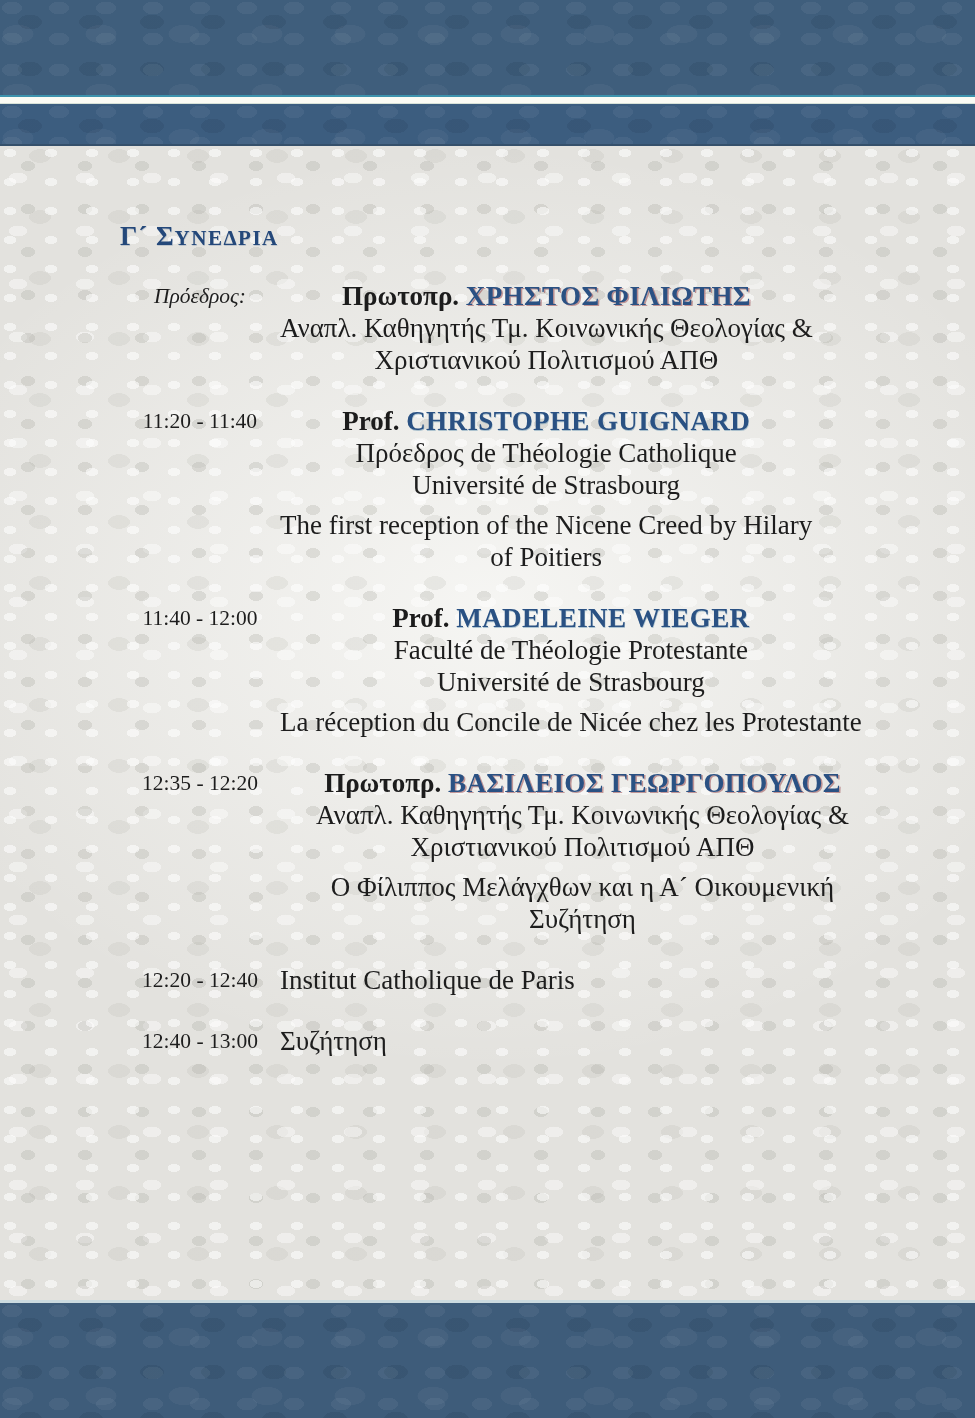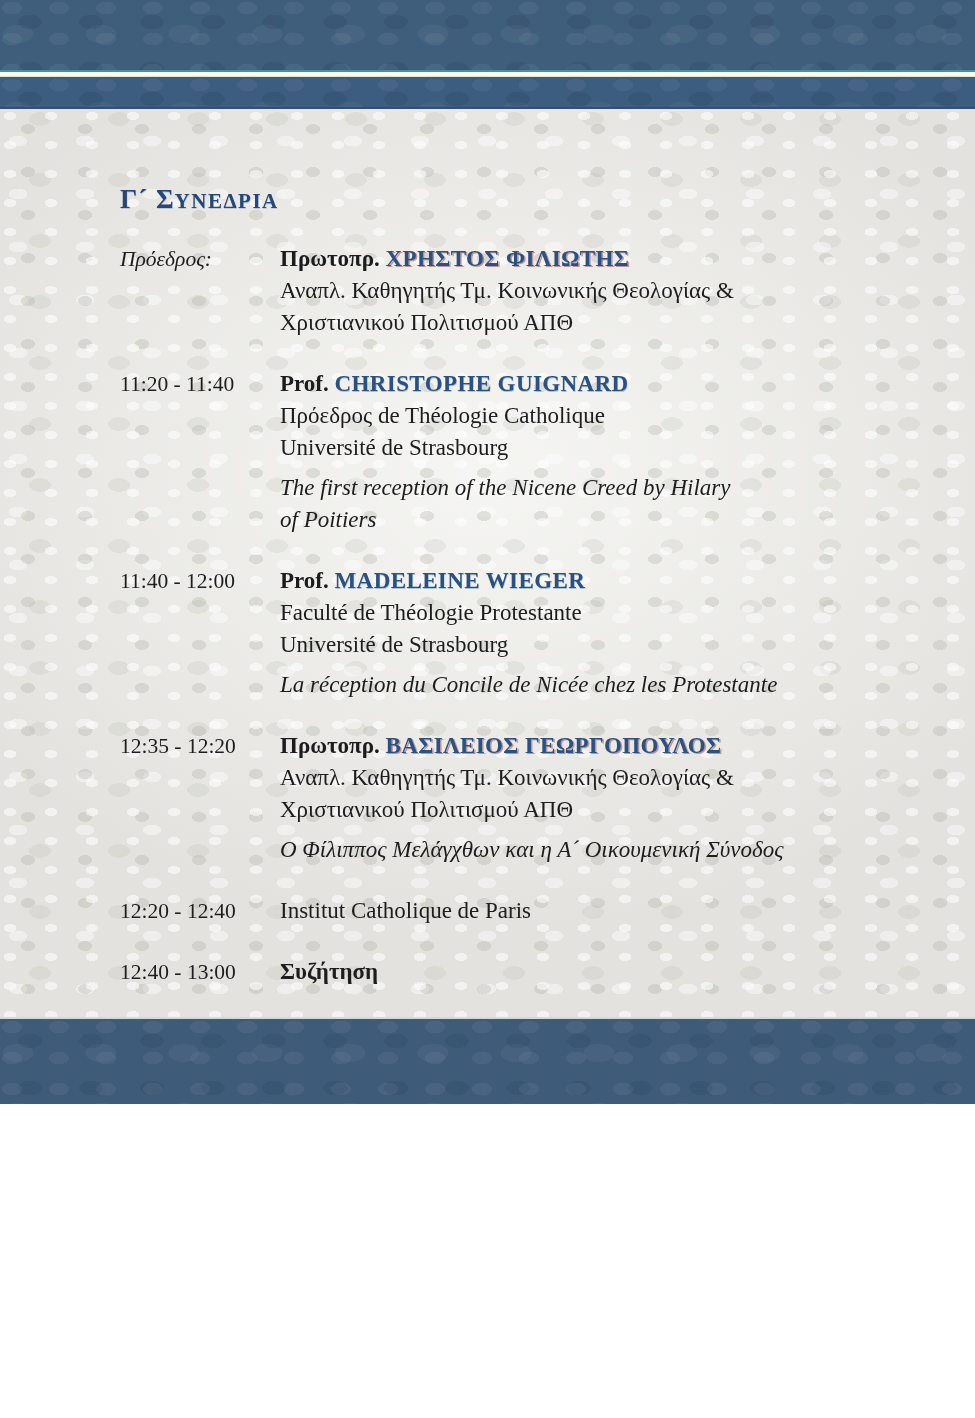--- a/index.html
+++ b/index.html
@@ -2,21 +2,21 @@
 <html><head>
 <meta charset="utf-8">
 <style>
   html,body{margin:0;padding:0;}
   body{
     width:975px;height:1418px;
     font-family:"Liberation Serif","DejaVu Serif",serif;
     -webkit-font-smoothing:antialiased;
   }
   .page{
-    width:975px;height:1104px;
+    width:975px;height:1418px;
     display:flex;flex-direction:column;
     overflow:hidden;
   }
   
   .band{
     background-color:#3f5e7c;
     background-image:
       radial-gradient(ellipse 22px 14px at 12px 8px, rgba(255,255,255,0.05) 45%, rgba(255,255,255,0) 46%),
       radial-gradient(ellipse 26px 16px at 30px 22px, rgba(5,15,35,0.09) 45%, rgba(5,15,35,0) 46%),
       radial-gradient(ellipse 34px 20px at 18px 34px, rgba(255,255,255,0.04) 45%, rgba(255,255,255,0) 46%);
@@ -45,35 +45,35 @@
   
   .page-title{
     margin:0 0 26px 0;
     color:#24487a;
     font-weight:bold;
     line-height:32px;
     text-shadow:0.5px 0.5px 0 rgba(120,140,170,0.35);
   }
   .title-lead{font-size:27px;letter-spacing:1px;}
   .title-rest{font-size:21px;letter-spacing:1.5px;}
-  .row{display:flex;margin-bottom:29px;}
+  .row{display:flex;margin-bottom:29px;text-align:center;}
   .time{
     width:160px;flex-shrink:0;
     font-size:21.5px;line-height:32px;color:#1d1d1d;
   }
   .time-italic{font-style:italic;}
-  .session-body{font-size:23px;line-height:32px;color:#1d1d1d;}
+  .session-body{font-size:27px;line-height:32px;color:#1d1d1d;}
   .speaker-prefix{font-weight:bold;color:#1c1c1c;}
   .speaker-name{
     font-weight:bold;color:#2a5183;letter-spacing:0.4px;
   }
   .name-gr{text-shadow:1.5px 1px 0 rgba(146,60,66,0.5);}
   .name-lat{text-shadow:0.5px 0.5px 0 rgba(90,140,170,0.45);}
-  .paper{font-style:italic;margin-top:8px;}
-  .discussion{font-weight:bold;}
+  .paper{margin-top:8px;}
+  .discussion{font-weight:normal;}
 </style>
 </head>
 <body>
 
 <div class="page">
 
   <div class="band band-top"></div>
   <div class="line-teal"></div>
   <div class="line-white"></div>
   <div class="band band-mid"></div>
@@ -128,21 +128,21 @@
     <div class="row">
       <div class="time">12:35 - 12:20</div>
       <div class="session-body">
         <div class="speaker">
           <span class="speaker-prefix">Πρωτοπρ.</span>
           <span class="speaker-name name-gr">ΒΑΣΙΛΕΙΟΣ ΓΕΩΡΓΟΠΟΥΛΟΣ</span>
         </div>
         <div class="aff">Αναπλ. Καθηγητής Τμ. Κοινωνικής Θεολογίας &amp;</div>
         <div class="aff">Χριστιανικού Πολιτισμού ΑΠΘ</div>
         <div class="paper">
-          <div>Ο Φίλιππος Μελάγχθων και η Α´ Οικουμενική Σύνοδος</div>
+          <div>Ο Φίλιππος Μελάγχθων και η Α´ Οικουμενική Συζήτηση</div>
         </div>
       </div>
     </div>
 
     <div class="row">
       <div class="time">12:20 - 12:40</div>
       <div class="session-body">
         <div class="aff">Institut Catholique de Paris</div>
       </div>
     </div>

